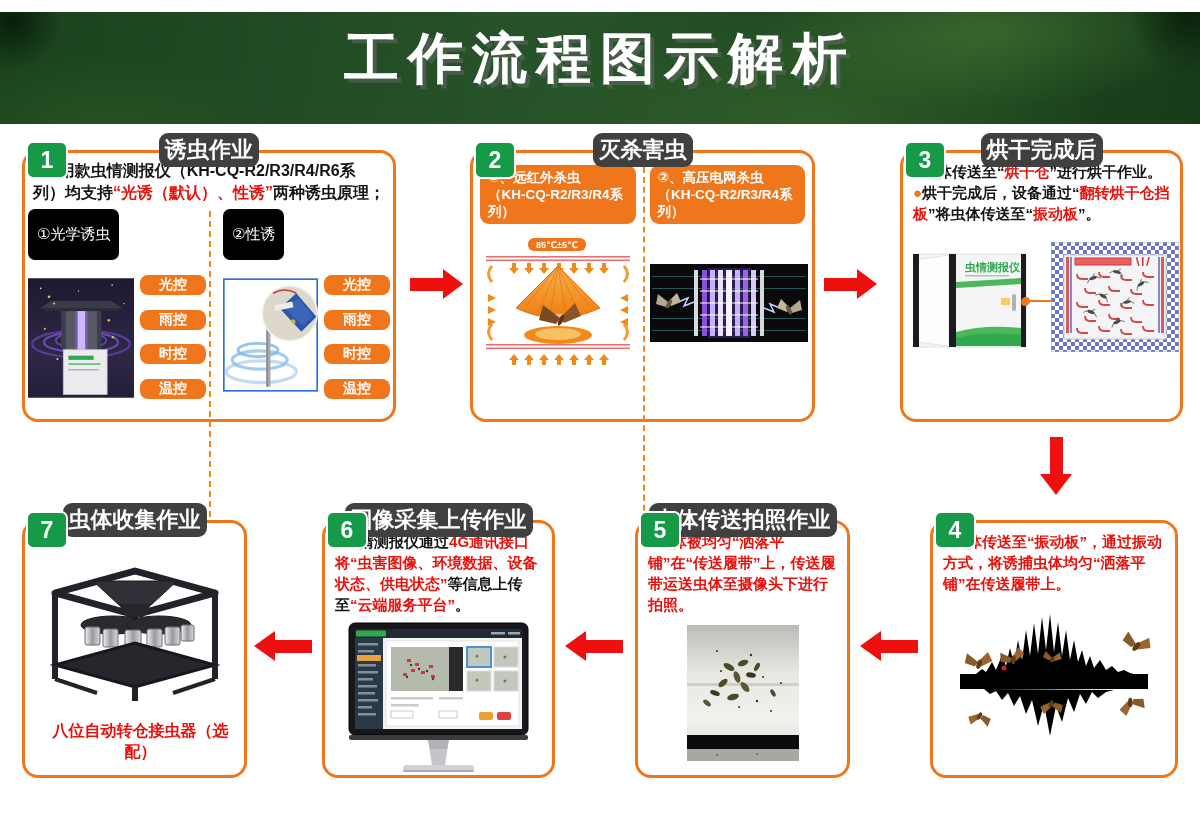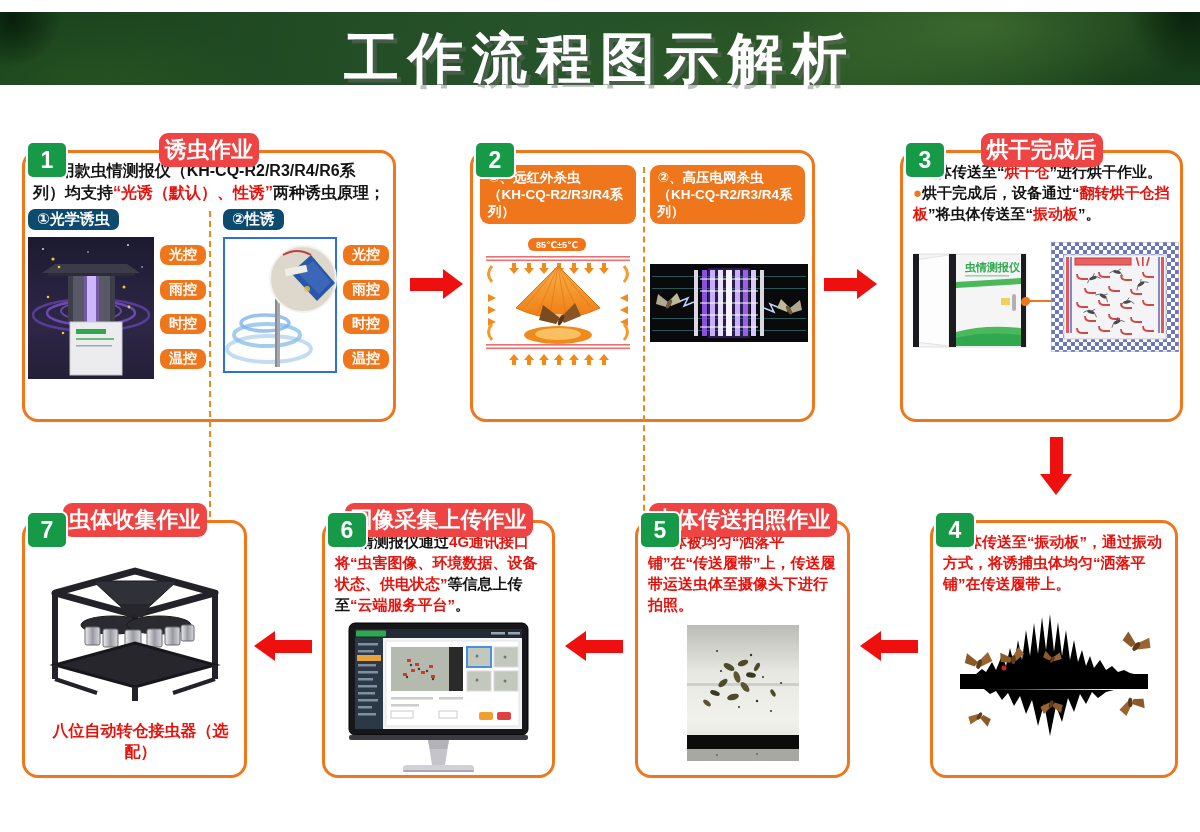--- a/index.html
+++ b/index.html
@@ -1,43 +1,43 @@
 <!DOCTYPE html>
 <html><head>
 <meta charset="utf-8">
 <style>
   html,body{margin:0;padding:0;}
   body{width:1200px;height:832px;position:relative;background:#fff;overflow:hidden;
        font-family:"Liberation Sans","DejaVu Sans",sans-serif;}
   
-  .banner{position:absolute;left:0;top:12px;width:1200px;height:73px;
+  .banner{position:absolute;left:0;top:12px;width:1200px;height:112px;
     background:
       radial-gradient(circle 70px at 1% 8%, rgba(6,28,9,.95), transparent 70%),
       radial-gradient(circle 85px at 99% 2%, rgba(6,28,9,.85), transparent 70%),
       radial-gradient(ellipse 320px 110px at 82% 18%, rgba(92,142,62,.45), transparent 70%),
       radial-gradient(ellipse 420px 150px at 68% 95%, rgba(62,112,46,.5), transparent 70%),
       radial-gradient(ellipse 260px 100px at 8% 100%, rgba(44,92,36,.55), transparent 70%),
       linear-gradient(100deg,#1a421c,#27532a 45%,#1d4620 75%,#173c19);}
   .banner h1{margin:0;text-align:center;line-height:93px;color:#fff;font-size:55px;
     font-weight:bold;letter-spacing:9px;text-shadow:4px 4px 0 rgba(110,110,110,.45);}
   
   .box{position:absolute;border:3px solid #F0761B;border-radius:16px;background:#fff;box-sizing:border-box;}
   .badge{position:absolute;top:-12px;left:1px;width:38px;height:34px;background:#169A47;
     border:2px solid #fff;border-radius:7px;color:#fff;font-weight:bold;font-size:23px;
     display:flex;align-items:center;justify-content:center;z-index:3;}
-  .tab{position:absolute;top:-20px;left:50%;transform:translateX(-50%);background:#ef4444;
+  .tab{position:absolute;top:-20px;left:50%;transform:translateX(-50%);background:#404040;
     color:#fff;font-weight:bold;font-size:22px;padding:2px 6px;border-radius:9px;
     white-space:nowrap;line-height:30px;z-index:2;font-family:Liberation Serif, serif;}
   .btxt{font-weight:bold;color:#141414;}
   .red{color:#E8120C;margin-top:28px;}
   .bullet{color:#F0761B;}
   .pill{background:#F0761B;color:#fff;font-weight:bold;font-size:14px;padding:1px 0;
-    border-radius:8px;text-align:center;width:46px;}
-  .subbadge{display:inline-block;background:#0c4a6e;color:#fff;font-weight:bold;font-size:15px;
-    padding:1px 9px;border-radius:7px;}
+    border-radius:8px;text-align:center;width:66px;}
+  .subbadge{display:inline-block;background:#000000;color:#fff;font-weight:normal;font-size:15px;
+    padding:16px 9px;border-radius:7px;}
   .lblbox{background:#F0761B;color:#fff;font-weight:bold;font-size:13.5px;padding:4px 8px;
     border-radius:9px;line-height:17px;}
   .vdash{position:absolute;border-left:2px dashed #F0861A;}
   
   .ar{position:absolute;}
   .ar .stem{position:absolute;background:#EE0F0F;}
   .ar .tip{position:absolute;width:0;height:0;}
   .ar-r{width:53px;height:31px;}
   .ar-r .stem{left:0;top:9px;width:33px;height:13px;}
   .ar-r .tip{left:33px;top:0;border-left:20px solid #EE0F0F;border-top:15px solid transparent;border-bottom:15px solid transparent;}
@@ -145,20 +145,21 @@
           <span class="pill">时控</span>
           <span class="pill">温控</span>
         </div>
       </div>
     </div>
   </div>
 </div>
 
 <div class="box" style="left:470px;top:150px;width:345px;height:272px;">
   <div class="badge">2</div>
+  <div class="tab">灭杀害虫</div>
   <div class="b2-cols">
     <div class="vdash" style="left:50%;top:2px;bottom:-238px;"></div>
     <div class="b2-col">
       <div class="lblbox">
         <span>①、远红外杀虫</span><br>
         <span>（KH-CQ-R2/R3/R4系列）</span>
       </div>
       <svg width="152" height="130" viewBox="0 0 152 130" style="margin-top:14px;">
         <defs>
           <linearGradient id="gFan" x1="0" y1="0" x2="0" y2="1">

